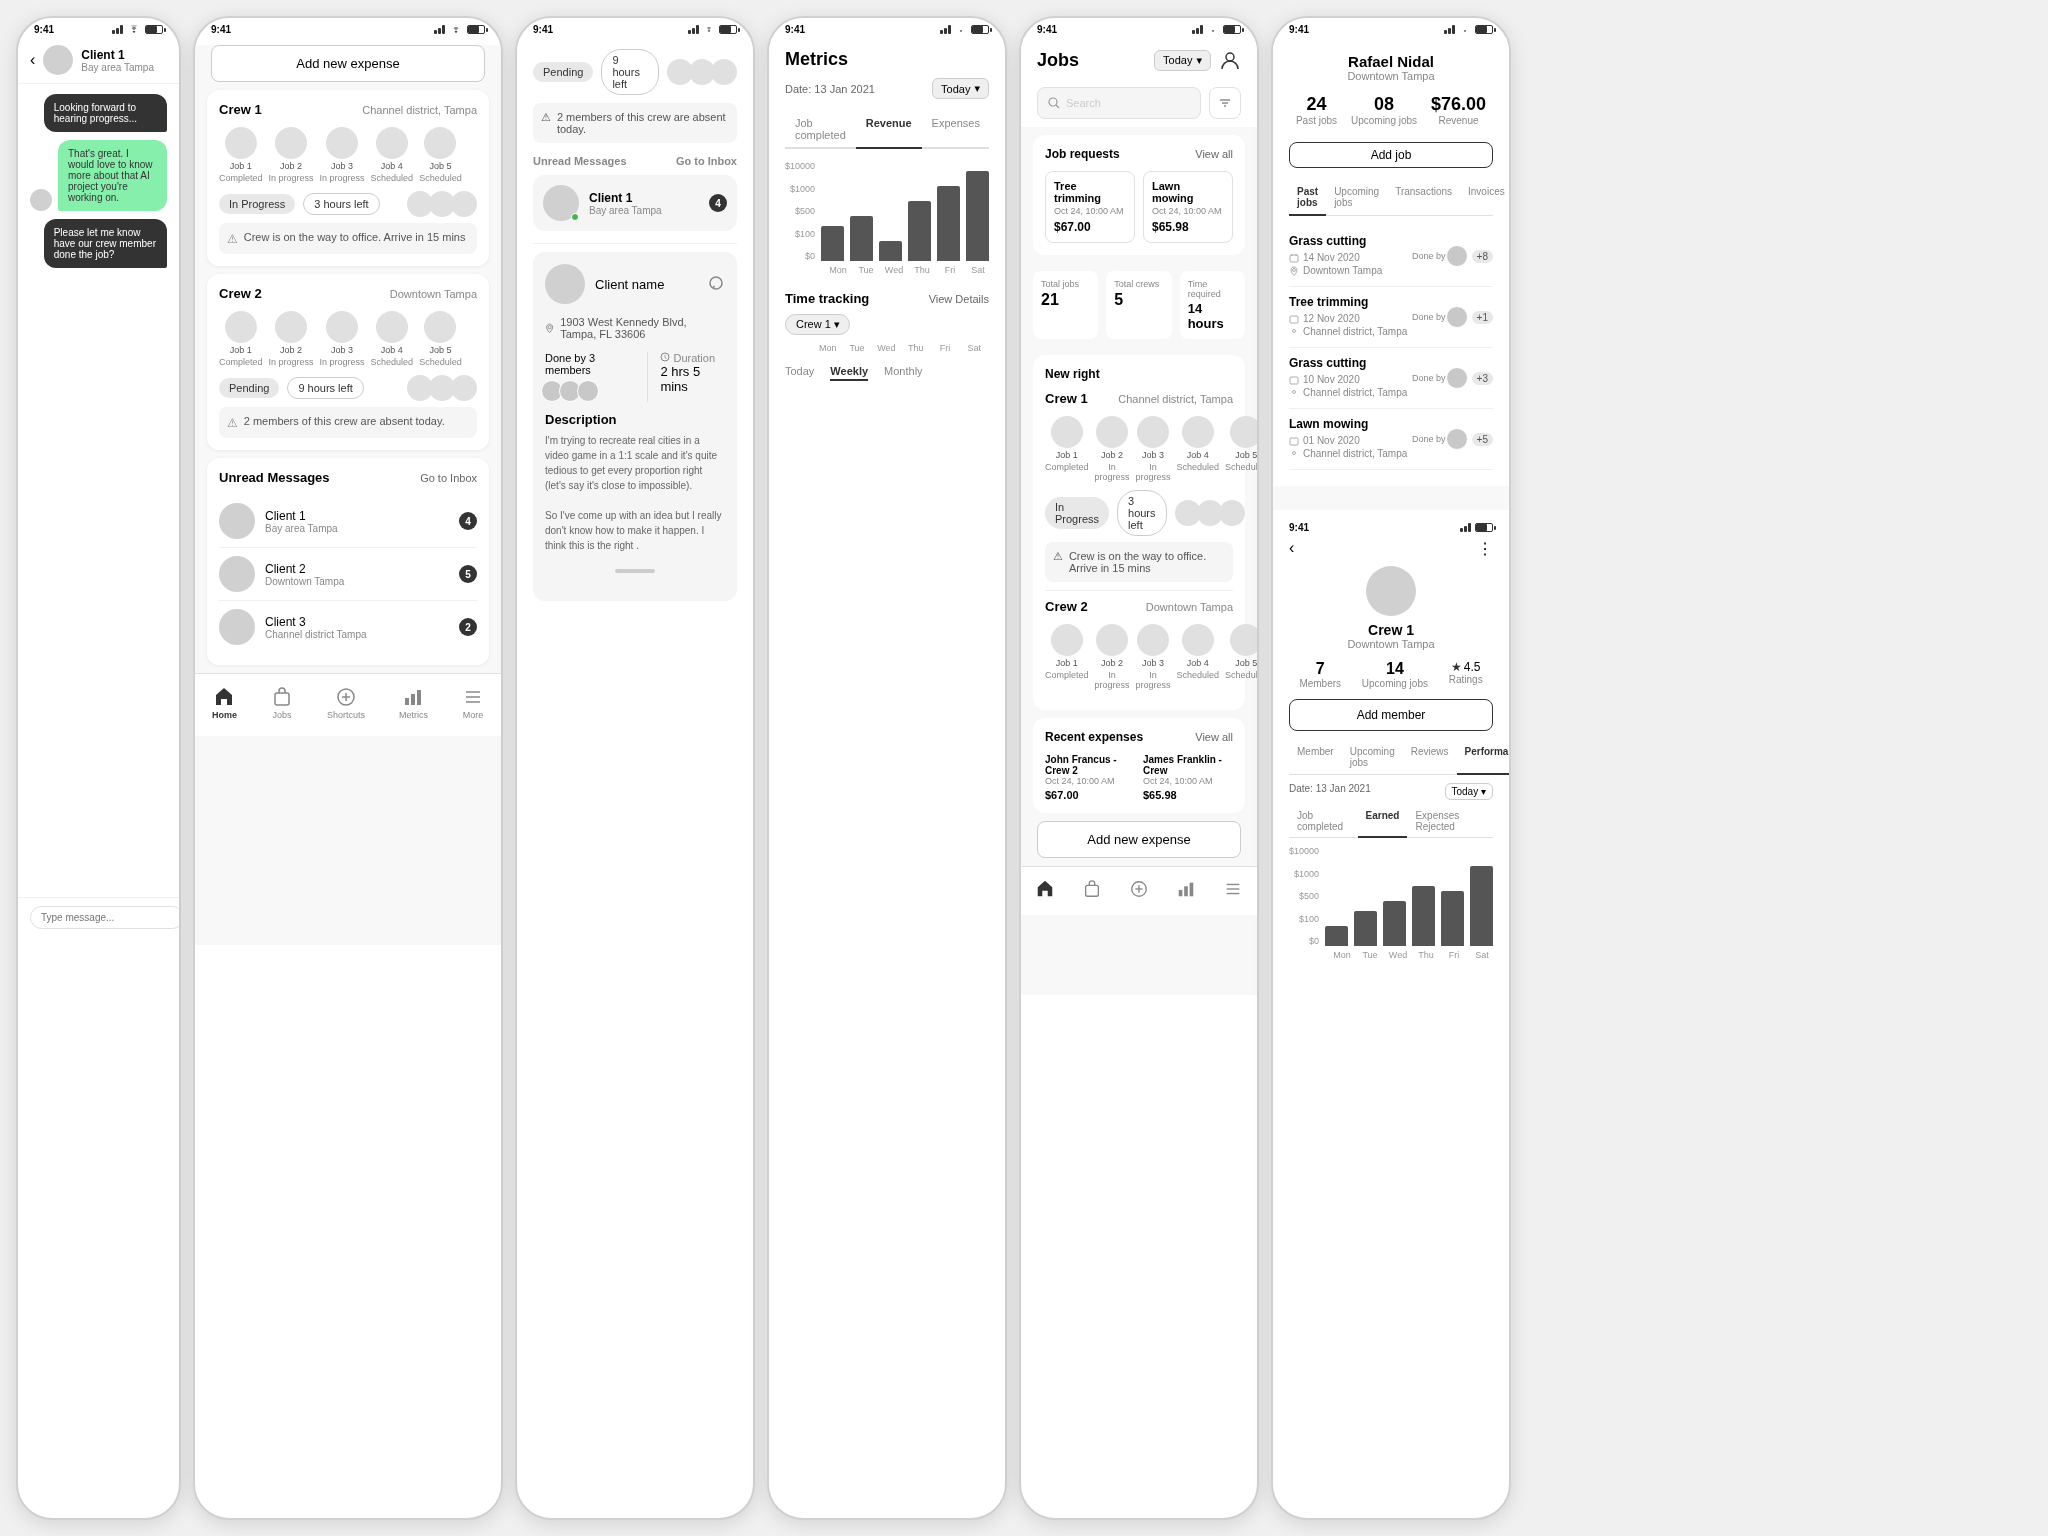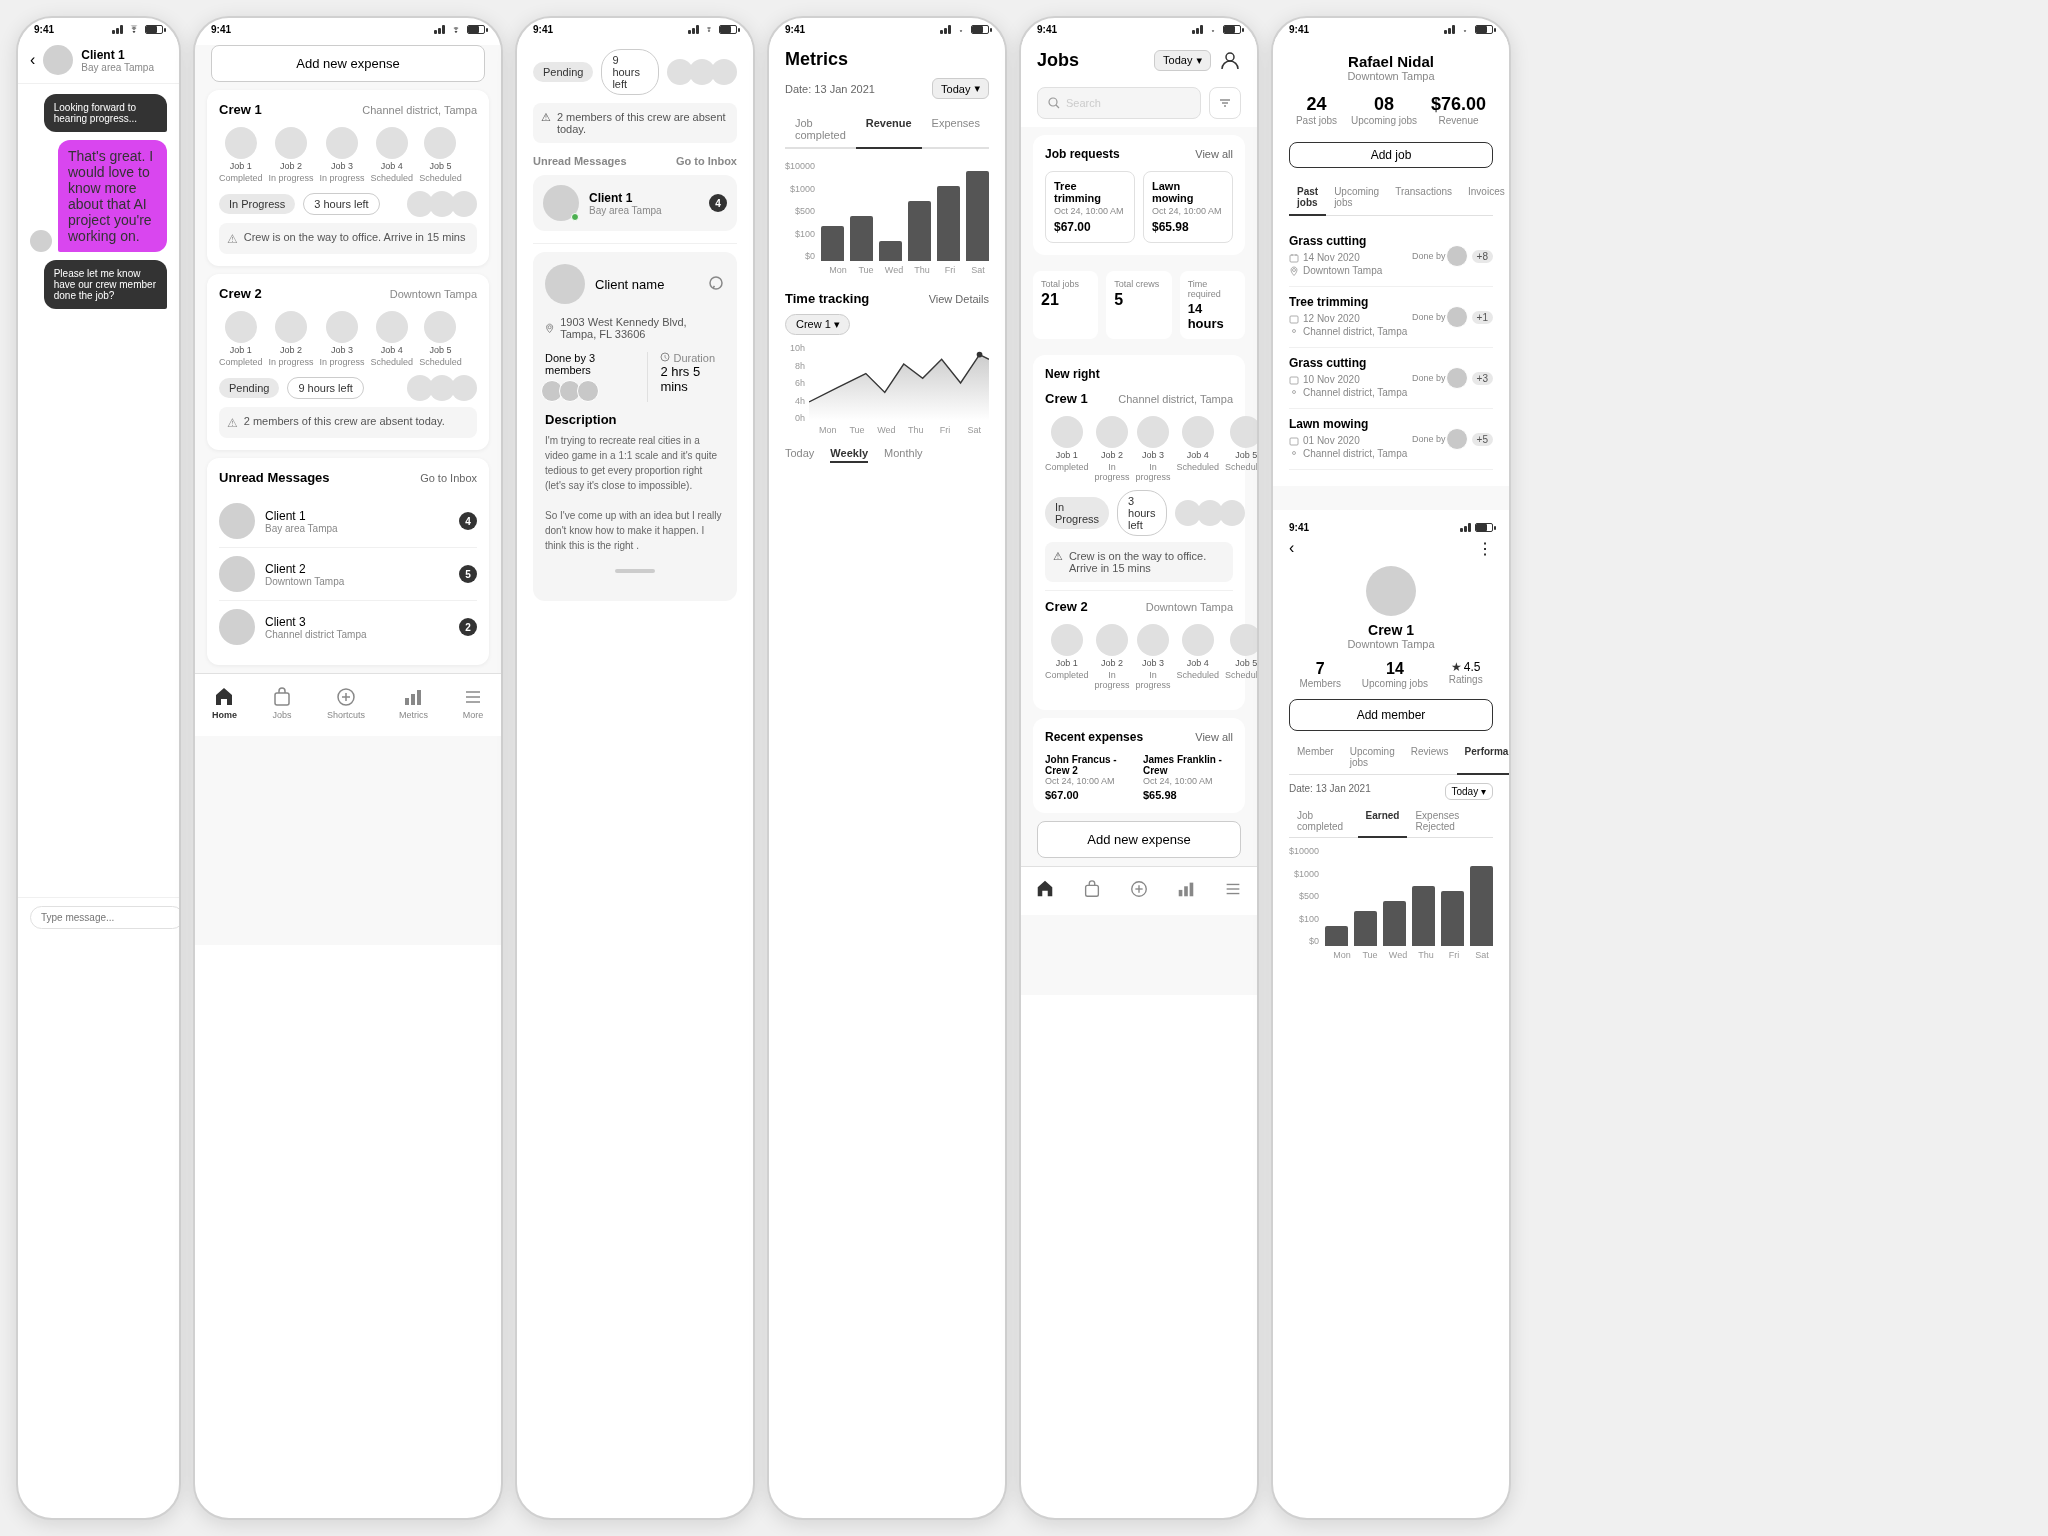--- a/index.html
+++ b/index.html
@@ -366,21 +366,21 @@
     .chat-content { background: #fff; min-height: 900px; padding: 0; display: flex; flex-direction: column; }
     .chat-header { display: flex; align-items: center; gap: 8px; padding: 8px 12px; border-bottom: 1px solid #f0f0f0; }
     .chat-back { font-size: 16px; cursor: pointer; }
     .chat-client-info { flex: 1; }
     .chat-name { font-size: 12px; font-weight: 600; }
     .chat-location { font-size: 10px; color: #888; }
     .chat-avatar { width: 30px; height: 30px; border-radius: 50%; background: #d0d0d0; }
 
     .chat-messages { flex: 1; padding: 10px 12px; overflow-y: auto; display: flex; flex-direction: column; gap: 8px; }
     .msg-bubble-right { align-self: flex-end; background: #333; color: #fff; border-radius: 12px 12px 2px 12px; padding: 8px 10px; font-size: 10px; max-width: 90%; }
-    .msg-bubble-left { align-self: flex-start; background: #d946ef; color: #333; border-radius: 12px 12px 12px 2px; padding: 8px 10px; font-size: 14px; max-width: 90%; }
+    .msg-bubble-left { align-self: flex-start; background: #86efac; color: #333; border-radius: 12px 12px 12px 2px; padding: 8px 10px; font-size: 10px; max-width: 90%; }
     .msg-with-avatar { display: flex; align-items: flex-end; gap: 6px; }
     .small-avatar { width: 22px; height: 22px; border-radius: 50%; background: #d0d0d0; flex-shrink: 0; }
 
     
     .new-jobs-section { background: #fff; margin: 8px 12px; border-radius: 12px; padding: 12px; }
 
     
     .expenses-section { background: #fff; margin: 8px 12px; border-radius: 12px; padding: 12px; }
     .expense-cards { display: flex; gap: 8px; }
     .expense-card { flex: 1; }
@@ -805,40 +805,20 @@
       <span style="font-size:11px;color:#666;cursor:pointer;">View Details</span>
     </div>
     <div style="margin-bottom:8px;">
       <button class="crew-select">
         <span>Crew 1</span>
         <span>▾</span>
       </button>
     </div>
 
     <div class="line-chart">
-      <div style="display:flex; gap:0;">
-        <div style="display:flex;flex-direction:column;justify-content:space-between;font-size:9px;color:#999;padding-right:4px;height:80px;text-align:right;min-width:24px;">
-          <span>10h</span>
-            <span>8h</span>
-            <span>6h</span>
-            <span>4h</span>
-            <span>0h</span>
-        </div>
-        <svg width="190" height="80" viewBox="0 0 190 80">
-          <defs>
-            <linearGradient id="lineGrad" x1="0" y1="0" x2="0" y2="1">
-              <stop offset="0%" stop-color="#555" stop-opacity="0.3"></stop>
-              <stop offset="100%" stop-color="#555" stop-opacity="0"></stop>
-            </linearGradient>
-          </defs>
-          <path d="M0,60 L30,45 L60,30 L80,50 L100,20 L120,35 L140,15 L160,40 L180,10 L190,15" fill="none" stroke="#333" stroke-width="1.5"></path>
-          <path d="M0,60 L30,45 L60,30 L80,50 L100,20 L120,35 L140,15 L160,40 L180,10 L190,15 L190,80 L0,80 Z" fill="url(#lineGrad)"></path>
-          <circle cx="180" cy="10" r="3" fill="#333"></circle>
-        </svg>
-      </div>
       <div style="display:flex;padding-left:28px;gap:0;margin-top:2px;">
         <span style="flex:1;text-align:center;font-size:9px;color:#999;">Mon</span>
         <span style="flex:1;text-align:center;font-size:9px;color:#999;">Tue</span>
         <span style="flex:1;text-align:center;font-size:9px;color:#999;">Wed</span>
         <span style="flex:1;text-align:center;font-size:9px;color:#999;">Thu</span>
         <span style="flex:1;text-align:center;font-size:9px;color:#999;">Fri</span>
         <span style="flex:1;text-align:center;font-size:9px;color:#999;">Sat</span>
       </div>
     </div>
 

